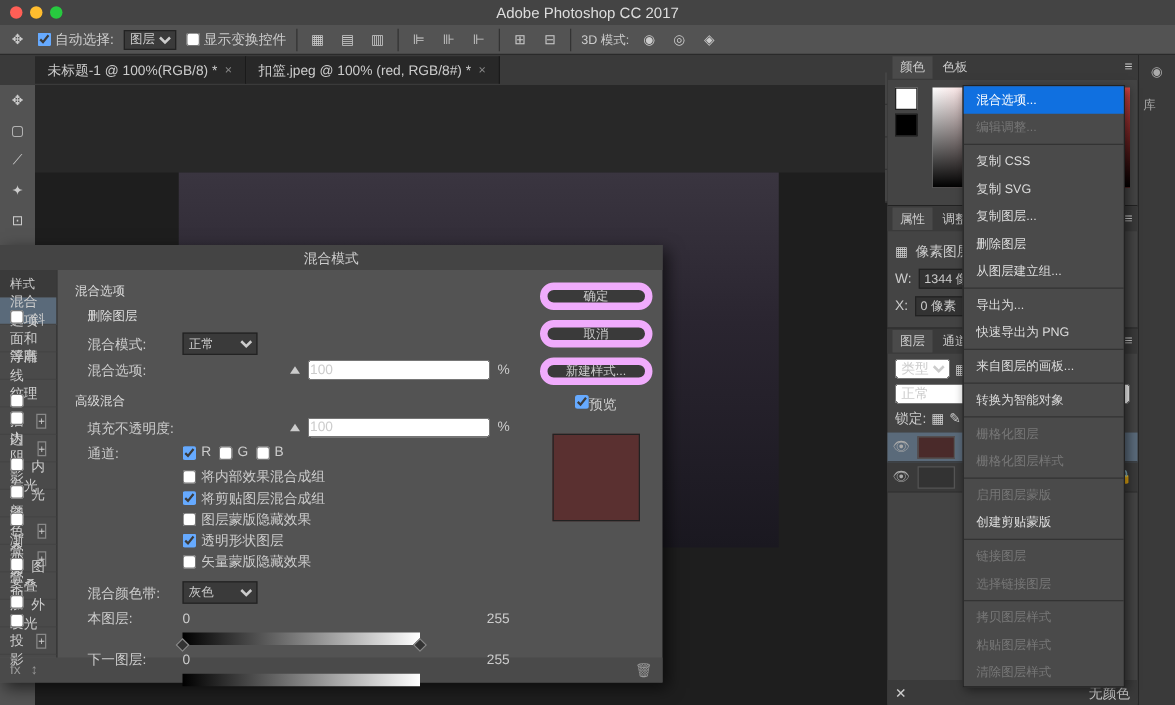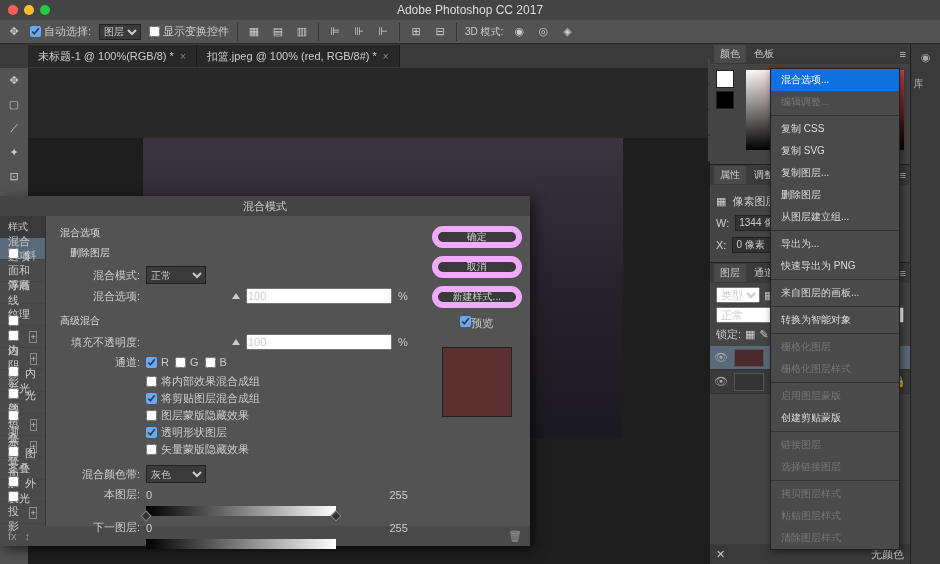--- a/index.html
+++ b/index.html
@@ -53,21 +53,21 @@
 .dlg-body{display:flex;height:310px}
 .dlg-left{width:150px;background:#4a4a4a;border-right:1px solid #333;display:flex;flex-direction:column}
 .dlg-left .dlh{padding:4px 8px;background:#3a3a3a;font-size:10px}
 .dlg-left .dli{height:22px;display:flex;align-items:center;justify-content:space-between;padding:0 8px;font-size:10px;border-bottom:1px solid #444}
 .dlg-left .dli.sel{background:#5a6a7a}
 .dlg-left .dli .plus{width:12px;height:12px;border:1px solid #888;display:flex;align-items:center;justify-content:center;font-size:9px}
 .dlg-mid{flex:1;padding:10px 14px}
 .dlg-mid .sec{margin-bottom:10px}
 .dlg-mid .secT{font-size:10px;color:#ddd;margin-bottom:6px}
 .dlg-mid .frow{display:flex;align-items:center;gap:6px;margin:4px 0;font-size:10px}
-.dlg-mid .frow .lbl{width:70px;text-align:right}
+.dlg-mid .frow .lbl{width:70px;}
 .dlg-mid select{background:#3a3a3a;border:1px solid #222;color:#ccc;height:18px;font-size:10px;min-width:60px}
 .dlg-mid .tri{width:0;height:0;border-left:4px solid transparent;border-right:4px solid transparent;border-bottom:6px solid #ccc}
 .dlg-mid .ck{display:flex;align-items:center;gap:4px;font-size:10px;margin:2px 0}
 .dlg-mid .slider{width:190px;height:10px;background:linear-gradient(to right,#000,#fff);position:relative;margin-top:2px}
 .dlg-mid .slider .h{position:absolute;width:8px;height:8px;background:#333;border:1px solid #888;bottom:-4px;transform:rotate(45deg)}
 .dlg-right{width:110px;padding:10px;display:flex;flex-direction:column;gap:8px;align-items:center}
 .dlg-right .btn{width:90px;height:22px;border:6px solid #f0abfc;border-radius:11px;background:#3a3a3a;display:flex;align-items:center;justify-content:center;font-size:10px}
 .dlg-right .prev{width:70px;height:70px;background:#5a3030;border:1px solid #222;margin-top:8px}
 .dlg-foot{height:20px;background:#4a4a4a;display:flex;align-items:center;gap:8px;padding:0 8px}
 .dlg-foot .fi{color:#999;font-size:11px}

